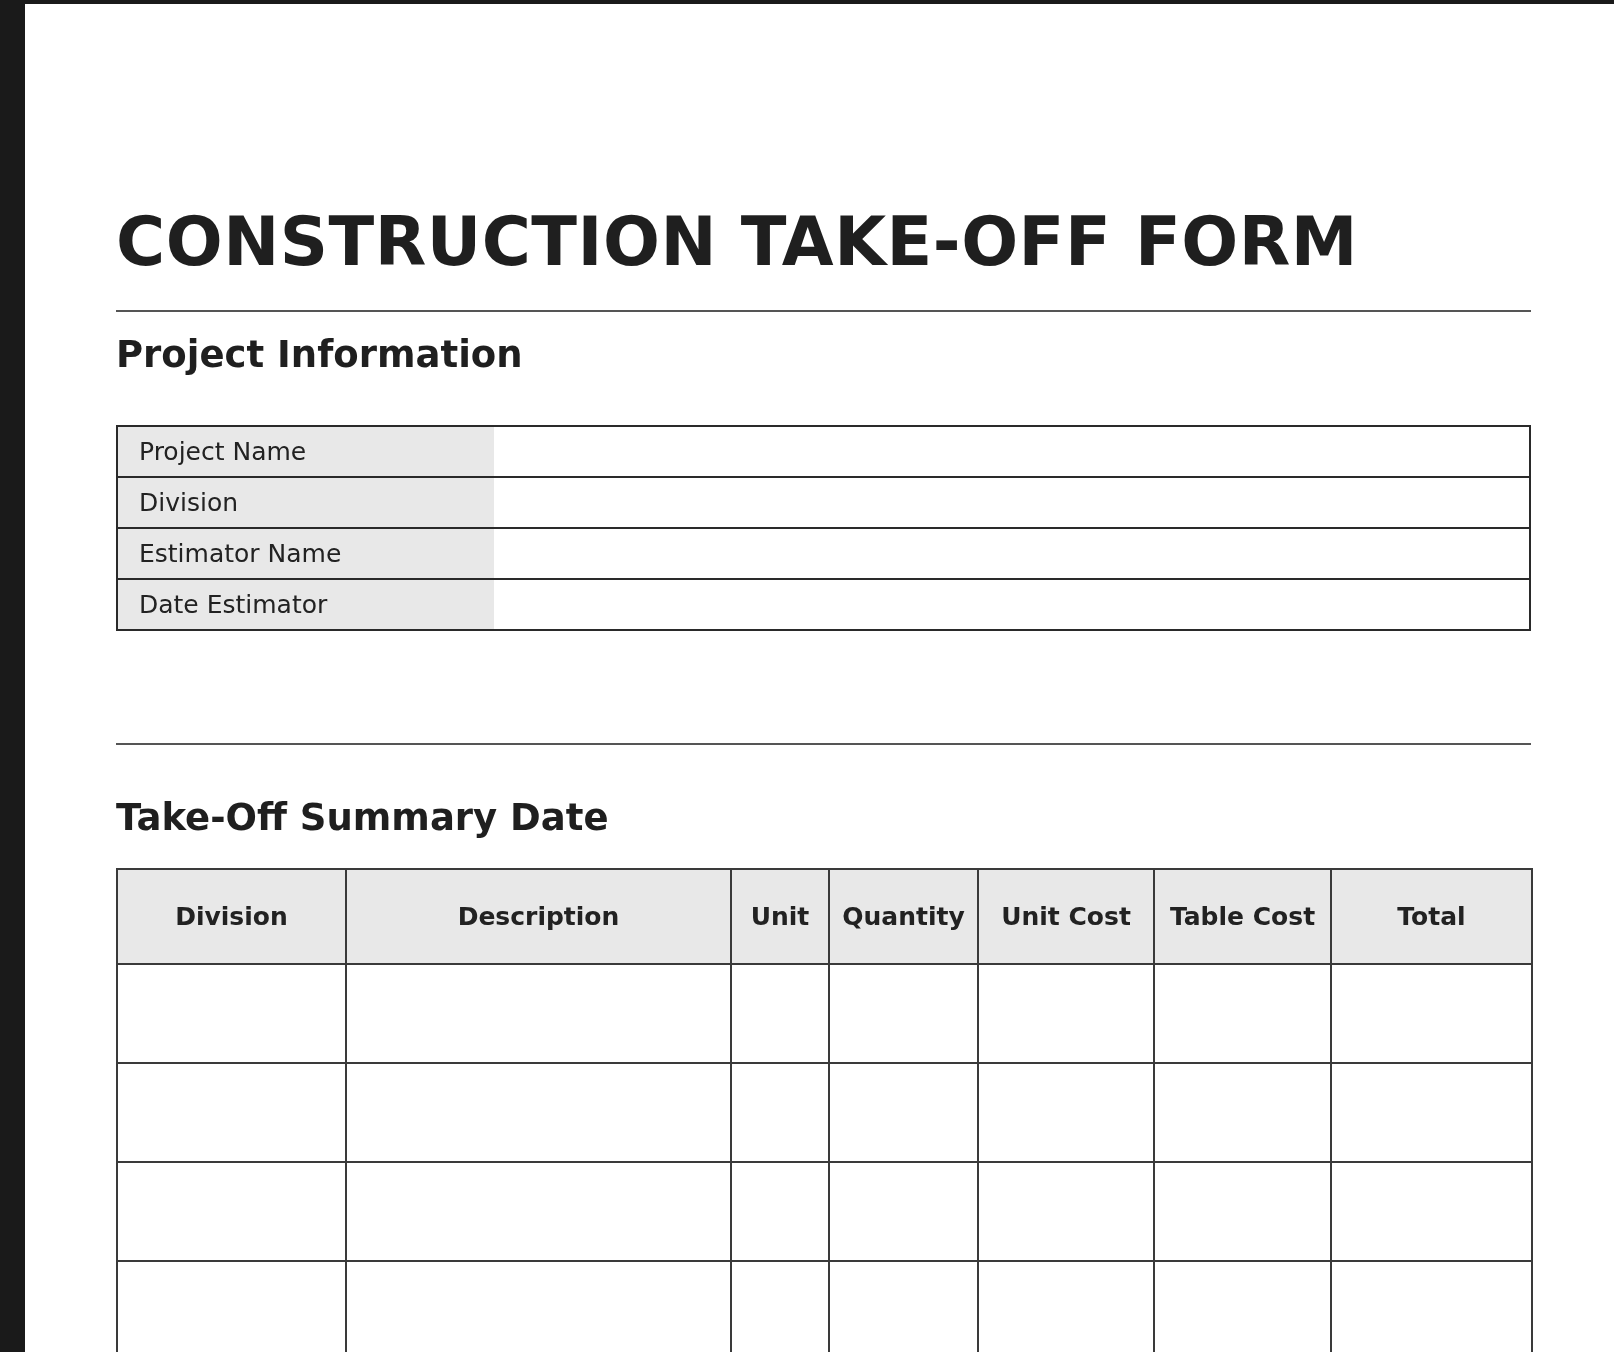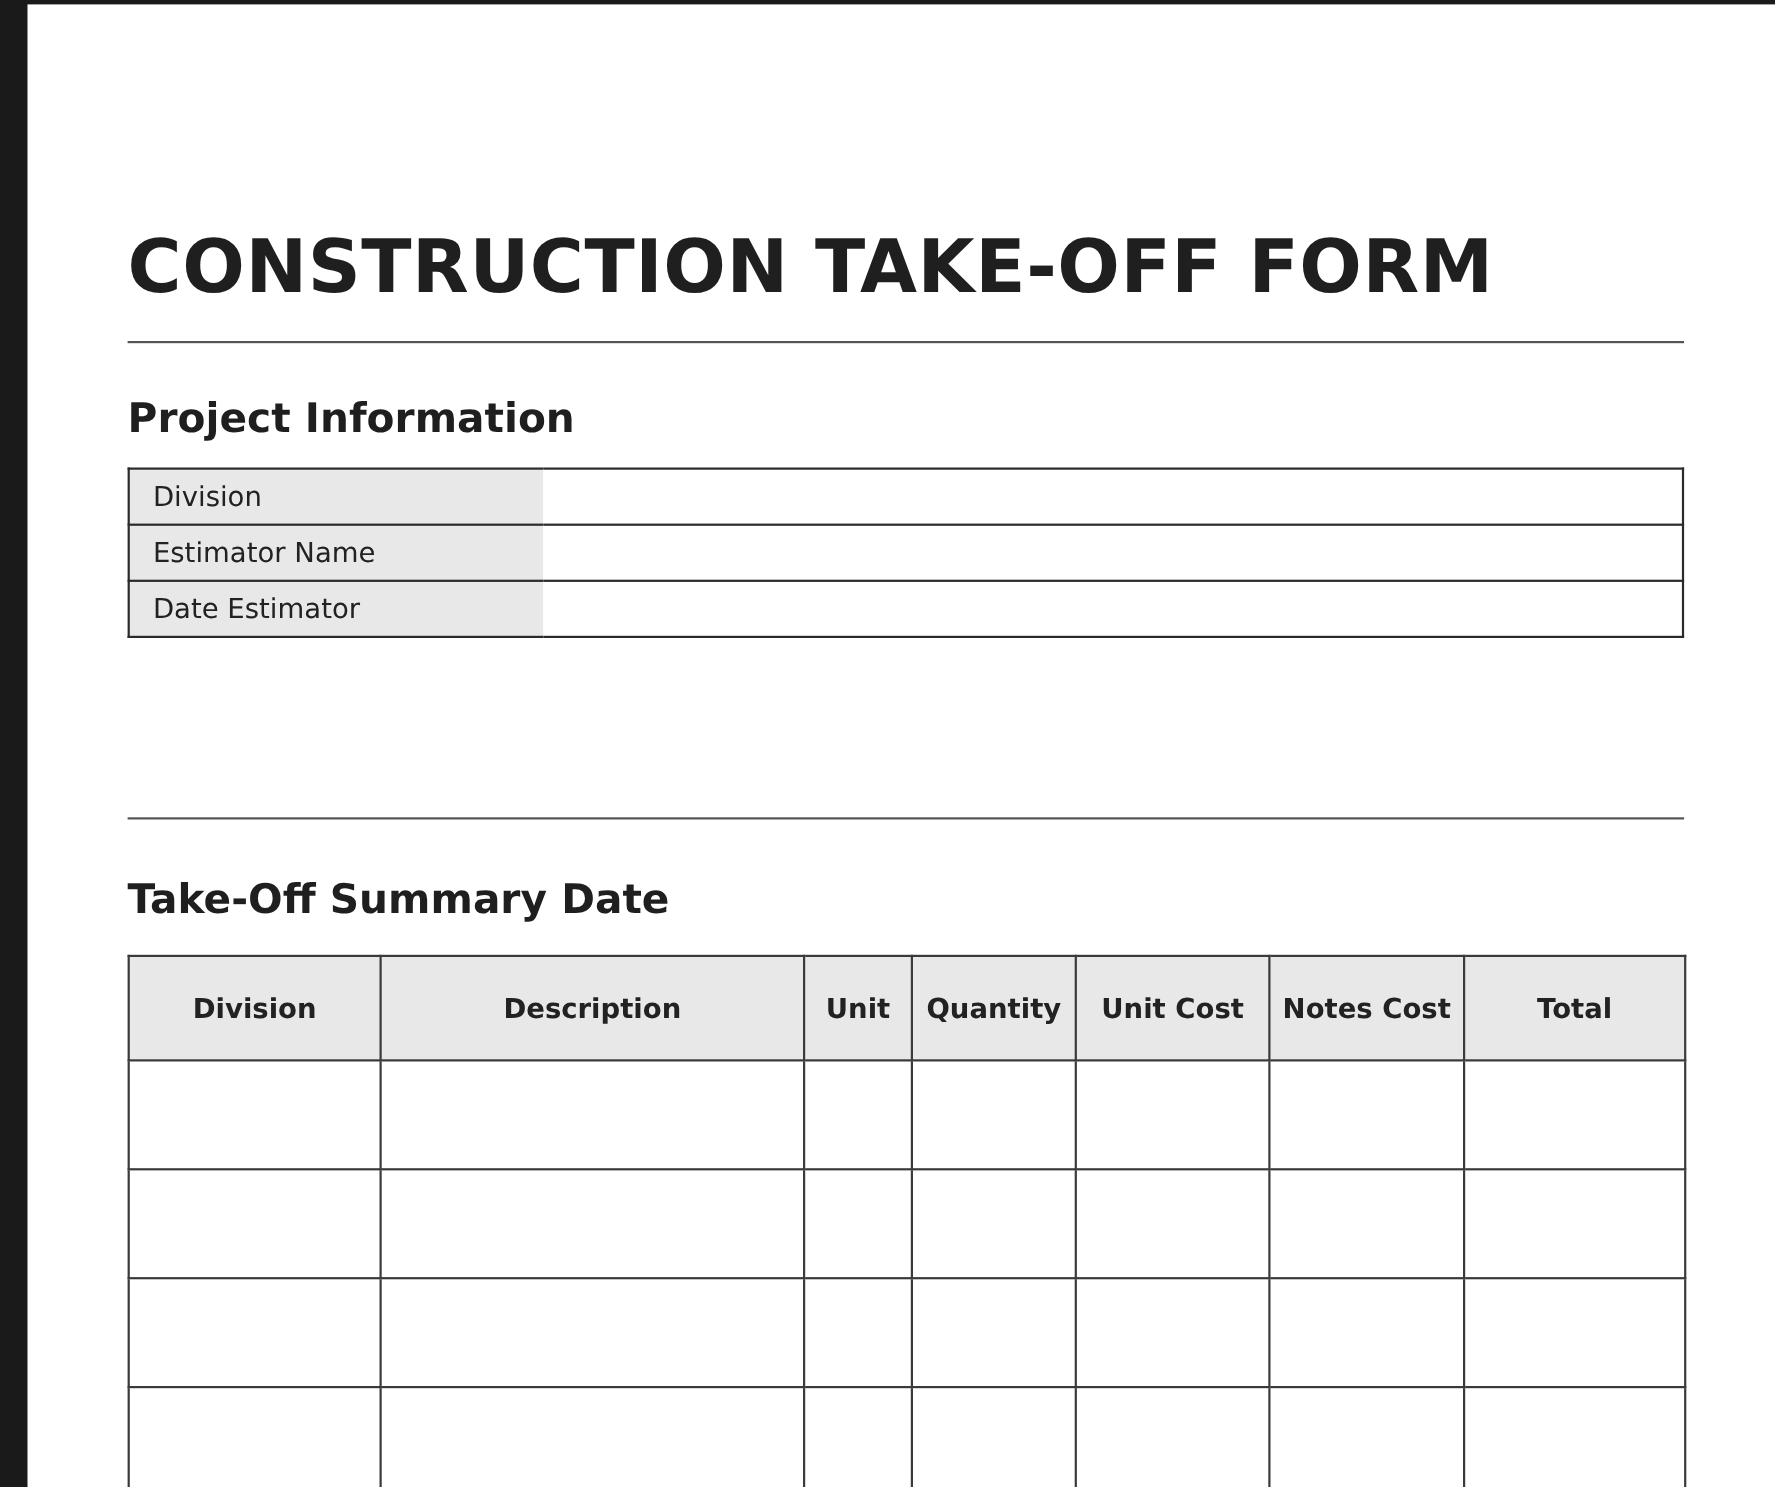--- a/index.html
+++ b/index.html
@@ -19,21 +19,21 @@
     font-size:67px; letter-spacing:0.5px; color:#1f1f1f; white-space:nowrap;
     line-height:80px;
   }
   .hr { position:absolute; left:0; width:1415px; height:2px; background:#555; }
   .hr1 { top:306px; }
   .hr2 { top:739px; }
   .section-h {
     position:absolute; left:0; font-weight:bold; font-size:37px; color:#1f1f1f;
     white-space:nowrap; line-height:44px;
   }
-  .sh1 { top:355px; }
+  .sh1 { top:329px; }
   .sh2 { top:792px; }
   table { border-collapse:collapse; position:absolute; left:0; width:1415px; }
   .info { top:421px; }
   .info td { border:2px solid #2a2a2a; height:49px; padding:0; }
   .info td.label {
     width:355px; background:#e8e8e8; color:#222;
     font-size:25px; padding-left:21px; border-right:none;
   }
   .info td.value { background:#fff; border-left:none; }
   .summary { top:864px; table-layout:fixed; }
@@ -50,20 +50,24 @@
 <div class="page">
   <div class="content">
 
     <div class="title">CONSTRUCTION TAKE-OFF FORM</div>
     <div class="hr hr1"></div>
 
     <div class="section-h sh1">Project Information</div>
 
     <table class="info">
       <tbody>
+          <tr>
+        <td class="label">Project Name</td>
+        <td class="value"></td>
+      </tr>
       <tr>
         <td class="label">Division</td>
         <td class="value"></td>
       </tr>
       <tr>
         <td class="label">Estimator Name</td>
         <td class="value"></td>
       </tr>
       <tr>
         <td class="label">Date Estimator</td>
@@ -86,21 +90,21 @@
           <col style="width:177px">
           <col style="width:201px">
       </colgroup>
       <thead>
         <tr>
           <th>Division</th>
           <th>Description</th>
           <th>Unit</th>
           <th>Quantity</th>
           <th>Unit Cost</th>
-          <th>Notes Cost</th>
+          <th>Table Cost</th>
           <th>Total</th>
         </tr>
       </thead>
       <tbody>
         <tr>
           <td></td>
           <td></td>
           <td></td>
           <td></td>
           <td></td>

